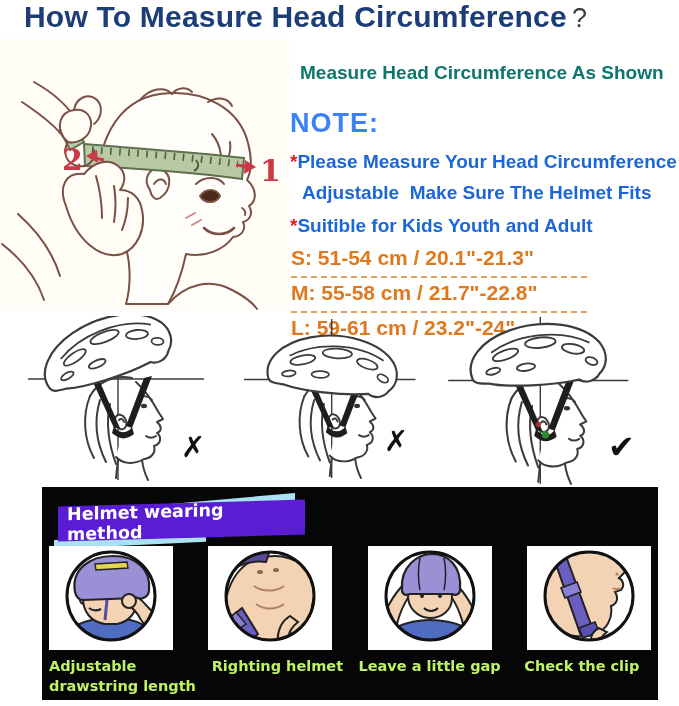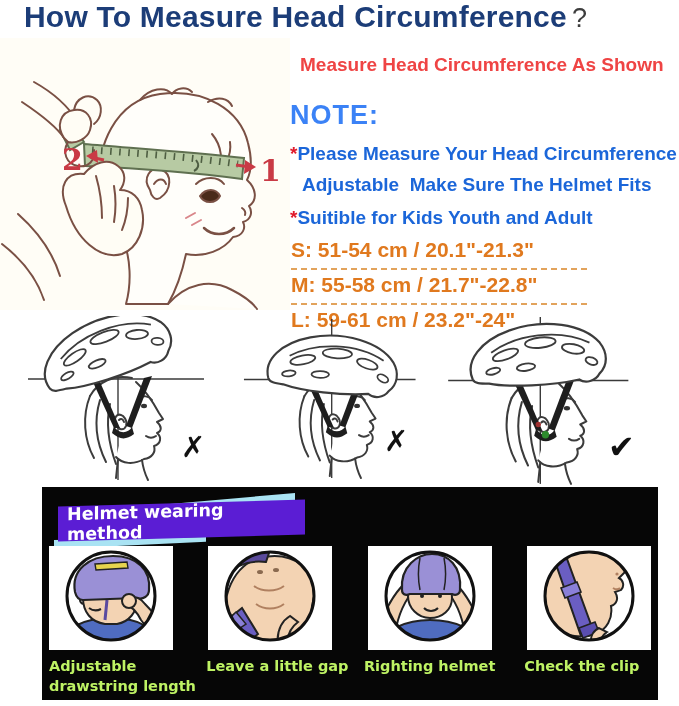--- a/index.html
+++ b/index.html
@@ -6,21 +6,21 @@
   .screen{position:relative;width:679px;height:706px;background:#ffffff;overflow:hidden;
           font-family:"Liberation Sans",sans-serif;}
   
   .main-title{position:absolute;left:24px;top:0px;font-size:30px;font-weight:bold;
               color:#1c3d78;letter-spacing:.2px;white-space:nowrap;}
   .main-title .qmark{color:#3d3d3d;font-weight:500;font-size:27px;margin-left:5px;}
   
   .baby-svg{position:absolute;left:0px;top:38px;}
   
   .info-col{position:absolute;left:288px;top:50px;width:391px;}
-  .info-heading{margin:4px 0 0 12px;font-size:19px;font-weight:bold;color:#ef4444;}
+  .info-heading{margin:12px 0 0 12px;font-size:19px;font-weight:bold;color:#0f766e;}
   .note-label{margin:24px 0 0 2px;font-size:27px;font-weight:800;color:#3b82f6;letter-spacing:1px;}
   .instr{margin:12px 0 0 2px;font-size:19px;font-weight:bold;color:#1b66d9;white-space:pre-wrap;}
   .instr .star{color:#e01b2c;}
   .instr.indent{margin-left:14px;margin-top:9px;}
   .instr.third{margin-top:11px;}
   .sizes{margin:6px 0 0 3px;width:296px;}
   .size-row{font-size:21px;font-weight:600;color:#e0791e;padding:2px 0 5px 0;line-height:26px;}
   .size-row.dashed{border-bottom:2px dashed #e2a35c;}
   
   .fit-fig{position:absolute;}
@@ -301,19 +301,19 @@
             <path d="M 66,104 C 62,94 64,86 72,82 L 80,86 C 74,90 72,96 74,104 Z" fill="#f3d3b3" stroke="#222" stroke-width="2"></path>
             <path d="M 82,104 C 80,96 82,90 88,87 L 94,92 C 90,95 88,99 89,104 Z" fill="#f3d3b3" stroke="#222" stroke-width="2"></path>
           </g>
           <circle cx="62" cy="50" r="44" fill="none" stroke="#111" stroke-width="3"></circle>
         </svg>
       </div>
     </div>
 
     <div class="captions-row">
       <div class="caption first">Adjustable drawstring length</div>
+      <div class="caption">Righting helmet</div>
       <div class="caption">Leave a little gap</div>
-      <div class="caption">Righting helmet</div>
       <div class="caption">Check the clip</div>
     </div>
   </div>
 
 </div>
 
 </body></html>

